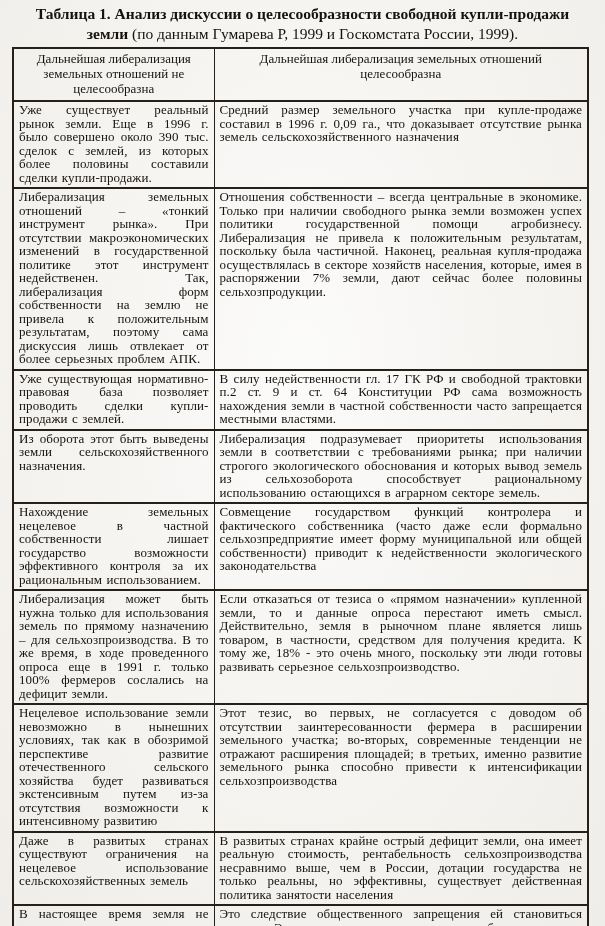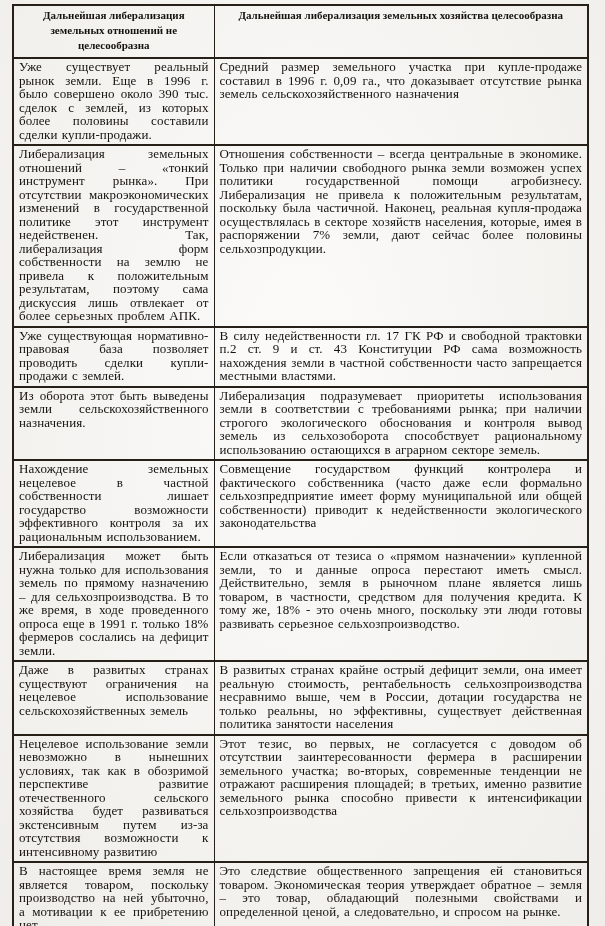--- a/index.html
+++ b/index.html
@@ -43,83 +43,86 @@
   table.cmp col.c-right { width: 374px; }
   table.cmp th, table.cmp td {
     border: 1px solid #272019;
     border-top-width: 2px;
     border-bottom-width: 2px;
     vertical-align: top;
     box-sizing: border-box;
   }
   table.cmp { border: 2px solid #272019; }
   th.hdr {
-    font-weight: bold;
+    font-weight: normal;
     text-align: center;
     padding: 2px 6px 4px 6px;
-    font-size: 11px;
+    font-size: 13px;
     line-height: 15px;
   }
   td.cell {
     text-align: justify;
     padding: 1px 5px 3px 5px;
     letter-spacing: 0.1px;
     word-spacing: 1px;
     margin-top: 21px;
   }
 </style>
 </head>
 <body>
 
 <div class="page">
 
+  <div class="title">
+    <span class="t-bold">Таблица 1. Анализ дискуссии о целесообразности свободной купли-продажи земли</span><span> (по данным Гумарева Р, 1999 и Госкомстата России, 1999).</span>
+  </div>
 
   <table class="cmp">
     <colgroup>
         <col class="c-left">
         <col class="c-right">
       </colgroup>
     <thead>
       <tr>
         <th class="hdr">Дальнейшая либерализация земельных отношений не целесообразна</th>
-        <th class="hdr">Дальнейшая либерализация земельных хозяйства целесообразна</th>
+        <th class="hdr">Дальнейшая либерализация земельных отношений целесообразна</th>
       </tr>
     </thead>
     <tbody>
       <tr>
         <td class="cell">Уже существует реальный рынок земли. Еще в 1996 г. было совершено около 390 тыс. сделок с землей, из которых более половины составили сделки купли-продажи.</td>
         <td class="cell">Средний размер земельного участка при купле-продаже составил в 1996 г. 0,09 га., что доказывает отсутствие рынка земель сельскохозяйственного назначения</td>
       </tr>
       <tr>
         <td class="cell">Либерализация земельных отношений – «тонкий инструмент рынка». При отсутствии макроэкономических изменений в государственной политике этот инструмент недейственен. Так, либерализация форм собственности на землю не привела к положительным результатам, поэтому сама дискуссия лишь отвлекает от более серьезных проблем АПК.</td>
         <td class="cell">Отношения собственности – всегда центральные в экономике. Только при наличии свободного рынка земли возможен успех политики государственной помощи агробизнесу. Либерализация не привела к положительным результатам, поскольку была частичной. Наконец, реальная купля-продажа осуществлялась в секторе хозяйств населения, которые, имея в распоряжении 7% земли, дают сейчас более половины сельхозпродукции.</td>
       </tr>
       <tr>
         <td class="cell">Уже существующая нормативно-правовая база позволяет проводить сделки купли-продажи с землей.</td>
-        <td class="cell">В силу недейственности гл. 17 ГК РФ и свободной трактовки п.2 ст. 9 и ст. 43 Конституции РФ сама возможность нахождения земли в частной собственности часто запрещается местными властями.</td>
+        <td class="cell">В силу недейственности гл. 17 ГК РФ и свободной трактовки п.2 ст. 9 и ст. 64 Конституции РФ сама возможность нахождения земли в частной собственности часто запрещается местными властями.</td>
       </tr>
       <tr>
         <td class="cell">Из оборота этот быть выведены земли сельскохозяйственного назначения.</td>
-        <td class="cell">Либерализация подразумевает приоритеты использования земли в соответствии с требованиями рынка; при наличии строгого экологического обоснования и контроля вывод земель из сельхозоборота способствует рациональному использованию остающихся в аграрном секторе земель.</td>
+        <td class="cell">Либерализация подразумевает приоритеты использования земли в соответствии с требованиями рынка; при наличии строгого экологического обоснования и которых вывод земель из сельхозоборота способствует рациональному использованию остающихся в аграрном секторе земель.</td>
       </tr>
       <tr>
         <td class="cell">Нахождение земельных нецелевое в частной собственности лишает государство возможности эффективного контроля за их рациональным использованием.</td>
         <td class="cell">Совмещение государством функций контролера и фактического собственника (часто даже если формально сельхозпредприятие имеет  форму муниципальной или общей собственности) приводит к недейственности экологического законодательства</td>
       </tr>
       <tr>
-        <td class="cell">Либерализация может быть нужна только для использования земель по прямому назначению – для сельхозпроизводства. В то же время, в ходе проведенного опроса еще в 1991 г. только 18% фермеров сослались на дефицит земли.</td>
+        <td class="cell">Либерализация может быть нужна только для использования земель по прямому назначению – для сельхозпроизводства. В то же время, в ходе проведенного опроса еще в 1991 г. только 100% фермеров сослались на дефицит земли.</td>
         <td class="cell">Если отказаться от тезиса о «прямом назначении» купленной земли, то и данные опроса перестают иметь смысл. Действительно, земля в рыночном плане является лишь товаром, в частности, средством для получения кредита. К тому же, 18% - это очень много, поскольку эти люди готовы развивать серьезное сельхозпроизводство.</td>
+      </tr>
+      <tr>
+        <td class="cell">Нецелевое использование земли невозможно в нынешних условиях, так как в обозримой перспективе развитие отечественного сельского хозяйства будет развиваться экстенсивным путем из-за отсутствия возможности к интенсивному развитию</td>
+        <td class="cell">Этот тезис, во первых,  не согласуется с доводом об отсутствии заинтересованности фермера в расширении земельного участка; во-вторых, современные тенденции не отражают расширения площадей; в третьих, именно развитие земельного рынка способно привести к интенсификации сельхозпроизводства</td>
       </tr>
       <tr>
         <td class="cell">Даже в развитых странах существуют ограничения на нецелевое использование сельскохозяйственных земель</td>
         <td class="cell">В развитых странах крайне острый дефицит земли, она имеет реальную стоимость, рентабельность сельхозпроизводства несравнимо выше, чем в России, дотации государства не только реальны, но эффективны, существует действенная политика занятости населения</td>
-      </tr>
-      <tr>
-        <td class="cell">Нецелевое использование земли невозможно в нынешних условиях, так как в обозримой перспективе развитие отечественного сельского хозяйства будет развиваться экстенсивным путем из-за отсутствия возможности к интенсивному развитию</td>
-        <td class="cell">Этот тезис, во первых,  не согласуется с доводом об отсутствии заинтересованности фермера в расширении земельного участка; во-вторых, современные тенденции не отражают расширения площадей; в третьих, именно развитие земельного рынка способно привести к интенсификации сельхозпроизводства</td>
       </tr>
       <tr>
         <td class="cell">В настоящее время земля не является товаром, поскольку производство на ней убыточно, а мотивации к ее прибретению нет.</td>
         <td class="cell">Это следствие общественного запрещения ей становиться товаром. Экономическая теория утверждает обратное – земля – это товар, обладающий полезными свойствами и определенной ценой, а следовательно, и спросом на рынке.</td>
       </tr>
 
     </tbody>
   </table>
 
 </div>

